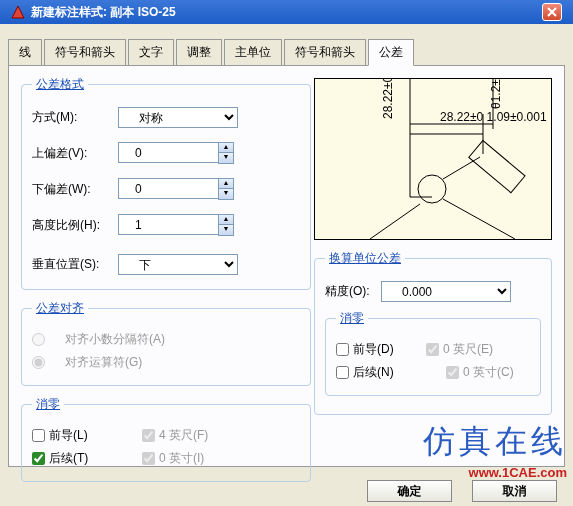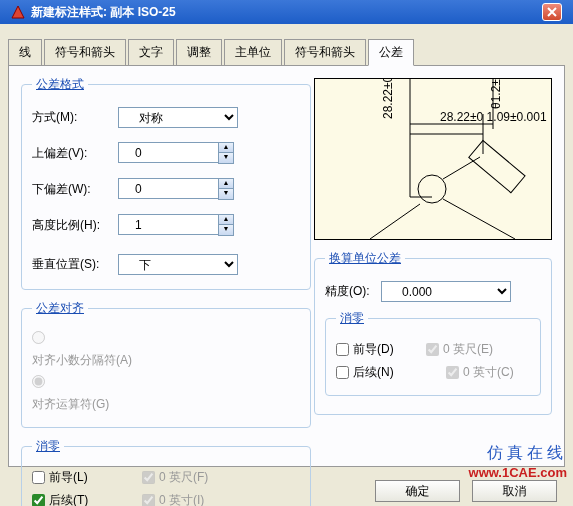--- a/index.html
+++ b/index.html
@@ -30,32 +30,32 @@
 .spinwrap { display: flex; }
 input.spin-input { width: 100px; border-right: none; }
 .spinbtns { display: flex; flex-direction: column; border: 1px solid #7f9db9; width: 16px; }
 .spinbtn { height: 10px; background: linear-gradient(#e8f0fb, #c8d8f0); font-size: 7px; line-height: 8px; text-align: center; cursor: pointer; }
 .spinbtn:first-child { border-bottom: 1px solid #7f9db9; }
 
 .check { display: inline-flex; align-items: center; gap: 4px; }
 .check input[type=checkbox] { width: 13px; height: 13px; margin: 0; }
 .check.disabled { color: #999; }
 
-.radio { display: inline-flex; align-items: flex-start; gap: 8px; color: #999; flex-direction: column; }
+.radio { display: inline-flex; align-items: center; gap: 20px; color: #999; }
 .radio input { margin: 0; }
 
 .left-col { position: absolute; left: 12px; top: 10px; width: 290px; }
 .right-col { position: absolute; right: 12px; top: 12px; width: 238px; }
 
 .preview { border: 1px solid #000; background: #fdfae6; height: 162px; position: relative; overflow: hidden; }
 
-.btnrow { position: absolute; right: 16px; bottom: 4px; display: flex; gap: 12px; }
+.btnrow { position: absolute; right: 16px; bottom: 4px; display: flex; gap: 20px; font-weight: bold; }
 .btn { width: 85px; height: 22px; border: 1px solid #888; background: linear-gradient(#fefefe, #e8e8e0); cursor: pointer; text-align: center; line-height: 20px; }
 
-.watermark1 { position: absolute; right: 6px; bottom: 42px; font-size: 16px; font-family: STXingkai, serif; color: #2a5bc2; letter-spacing: 4px; pointer-events: none; }
+.watermark1 { position: absolute; right: 6px; bottom: 42px; font-size: 32px; font-family: STXingkai, serif; color: #2a5bc2; letter-spacing: 4px; pointer-events: none; }
 .watermark2 { position: absolute; right: 6px; bottom: 26px; font-size: 13px; font-weight: bold; color: #c92020; pointer-events: none; }
 
 .left-fieldsets { display: flex; gap: 8px; }
 .fs-align { flex: 1; }
 .fs-zero1 { flex: 1.2; }
 </style>
 </head>
 <body>
 
 <div class="titlebar">
@@ -159,21 +159,21 @@
 
       <fieldset class="fs-zero1">
         <legend>消零</legend>
         <div class="row">
           <label class="check" style="width:110px">
               <input type="checkbox" style="">
               <span>前导(L)</span>
             </label>
           <label class="check disabled">
               <input type="checkbox" checked="" disabled="" style="">
-              <span>0 英尺(F)</span>
+              <span>4 英尺(F)</span>
             </label>
         </div>
         <div class="row">
           <label class="check" style="width:110px">
               <input type="checkbox" checked="" style="accent-color: rgb(42, 138, 42);">
               <span>后续(T)</span>
             </label>
           <label class="check disabled">
               <input type="checkbox" checked="" disabled="" style="">
               <span>0 英寸(I)</span>

